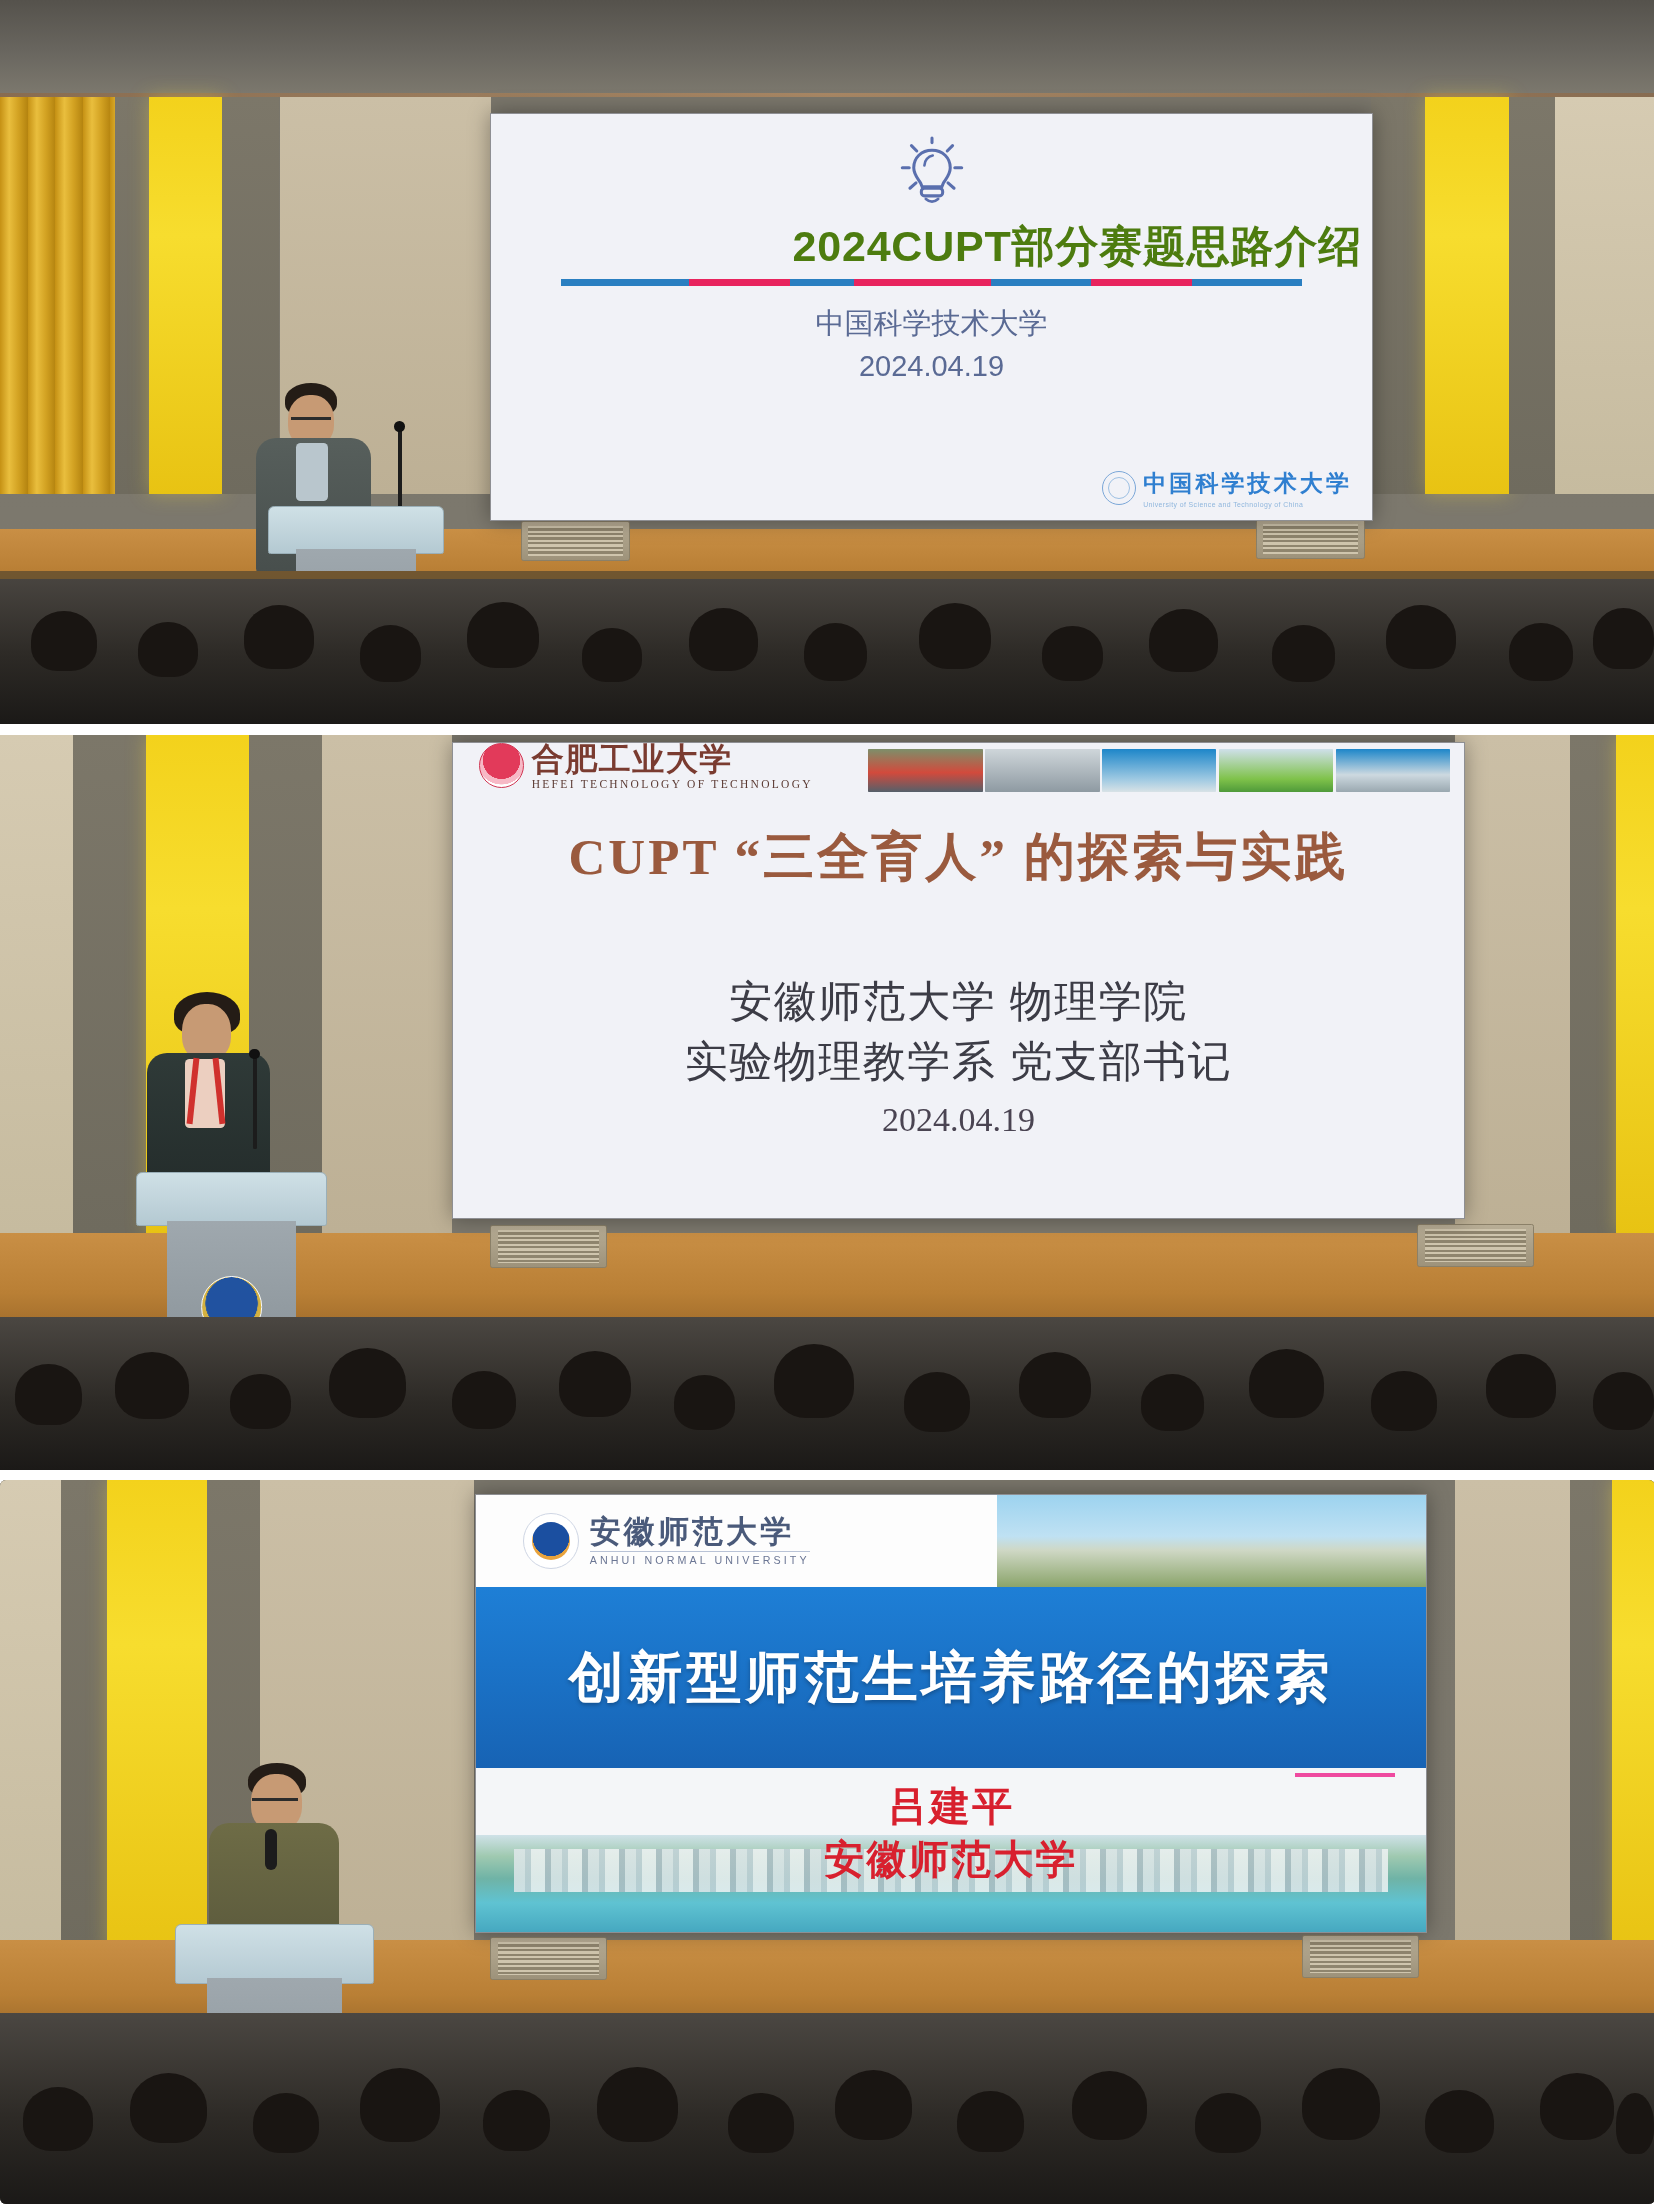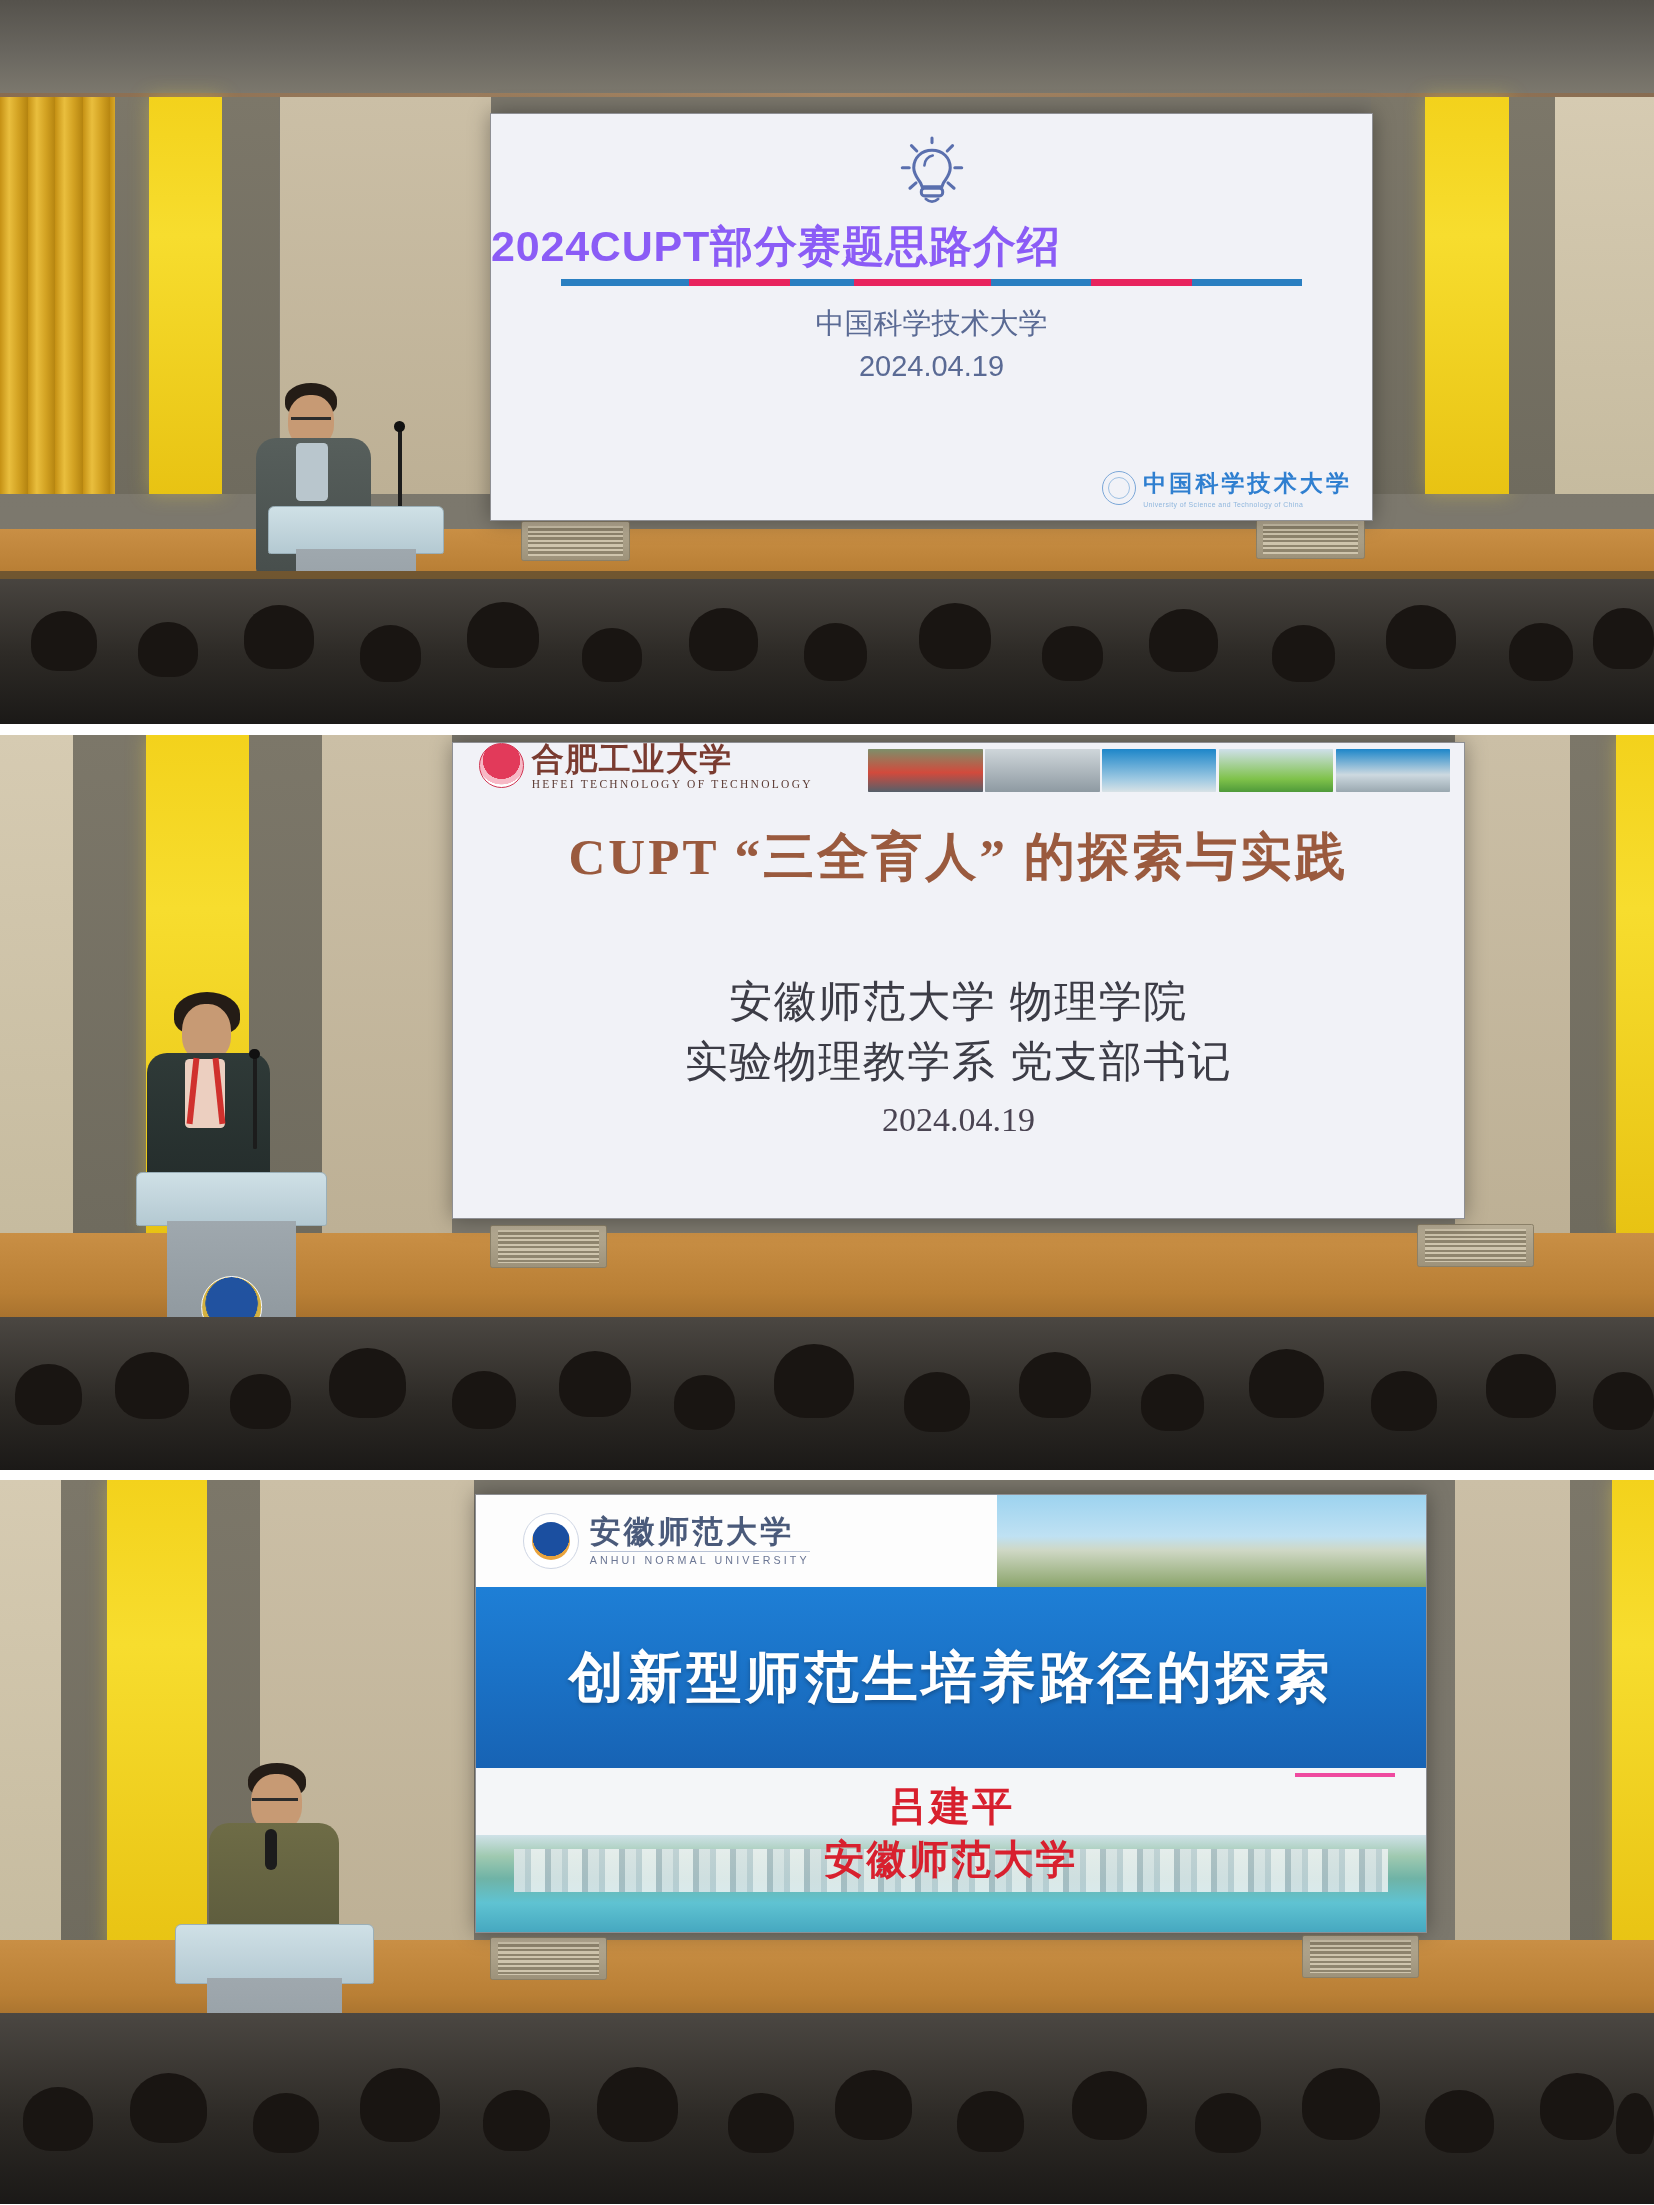--- a/index.html
+++ b/index.html
@@ -5,21 +5,21 @@
   html,body{margin:0;padding:0;background:#ffffff;}
   body{font-family:"Liberation Sans",sans-serif;}
   .collage{
     position:relative;width:1655px;height:2205px;background:#ffffff;
     display:flex;flex-direction:column;gap:10.7px;
     overflow:hidden;
   }
   .panel{position:relative;width:1655px;overflow:hidden;background:#2a2a28;}
   .p1{height:724px;}
   .p2{height:735px;}
-  .p3{height:724px;}
+  .p3{height:724px;border-radius:6px;}
 
   
   .hall{position:absolute;inset:0;overflow:hidden;}
   .ceiling{position:absolute;left:0;top:0;width:100%;height:98px;
     background:linear-gradient(180deg,#55524c 0%,#6a6760 55%,#7e7a6f 100%);}
   .ceiling::after{content:"";position:absolute;left:0;bottom:0;width:100%;height:5.4px;
     background:linear-gradient(90deg,#8a6a4c,#b08a63,#8a6a4c);opacity:.85;}
   .wall{position:absolute;left:0;top:97px;width:100%;bottom:0;
     background:linear-gradient(180deg,#7a766b 0%,#7d796e 100%);}
   .stripe{position:absolute;top:0;bottom:0;}
@@ -34,22 +34,22 @@
   .floor{position:absolute;left:0;right:0;
     background:linear-gradient(180deg,#c98f45 0%,#b97f35 60%,#9d6a2a 100%);}
 
   
   .screen{position:absolute;background:#f2f3f8;box-shadow:0 0 20px rgba(0,0,0,.35);
     border:1.5px solid #8e8f93;overflow:hidden;}
   .screen-inner{position:absolute;inset:0;background:#f1f2f7;}
 
   
   .s1-bulb{position:absolute;left:50%;transform:translateX(-50%);top:21.4px;}
-  .s1-title{position:absolute;left:0;right:10px;top:104px;text-align:left;
-    font-size:43px;font-weight:bold;color:#8b5cf6;letter-spacing:0.8px;
+  .s1-title{position:absolute;left:0;right:10px;top:104px;text-align:right;
+    font-size:43px;font-weight:bold;color:#4d7c0f;letter-spacing:0.8px;
     font-family:"Liberation Sans",sans-serif;}
   .s1-rule{position:absolute;left:8%;right:8%;top:165px;height:6.9px;display:flex;}
   .s1-rule i{display:block;height:100%;}
   .s1-sub{position:absolute;left:0;right:0;top:188px;text-align:center;
     color:#5a6a94;font-size:29px;line-height:1.48;}
   .s1-logo{position:absolute;right:20px;bottom:12.3px;display:flex;align-items:center;gap:7.7px;}
   .s1-logo .ring{width:32px;height:32px;border-radius:50%;border:1.5px solid #7ba7d8;
     display:flex;align-items:center;justify-content:center;}
   .s1-logo .ring::after{content:"";width:20px;height:20px;border-radius:50%;border:0.8px solid #9dc0e3;}
   .s1-logo .zh{font-size:23px;color:#2f7fd0;letter-spacing:3.1px;font-weight:bold;}

